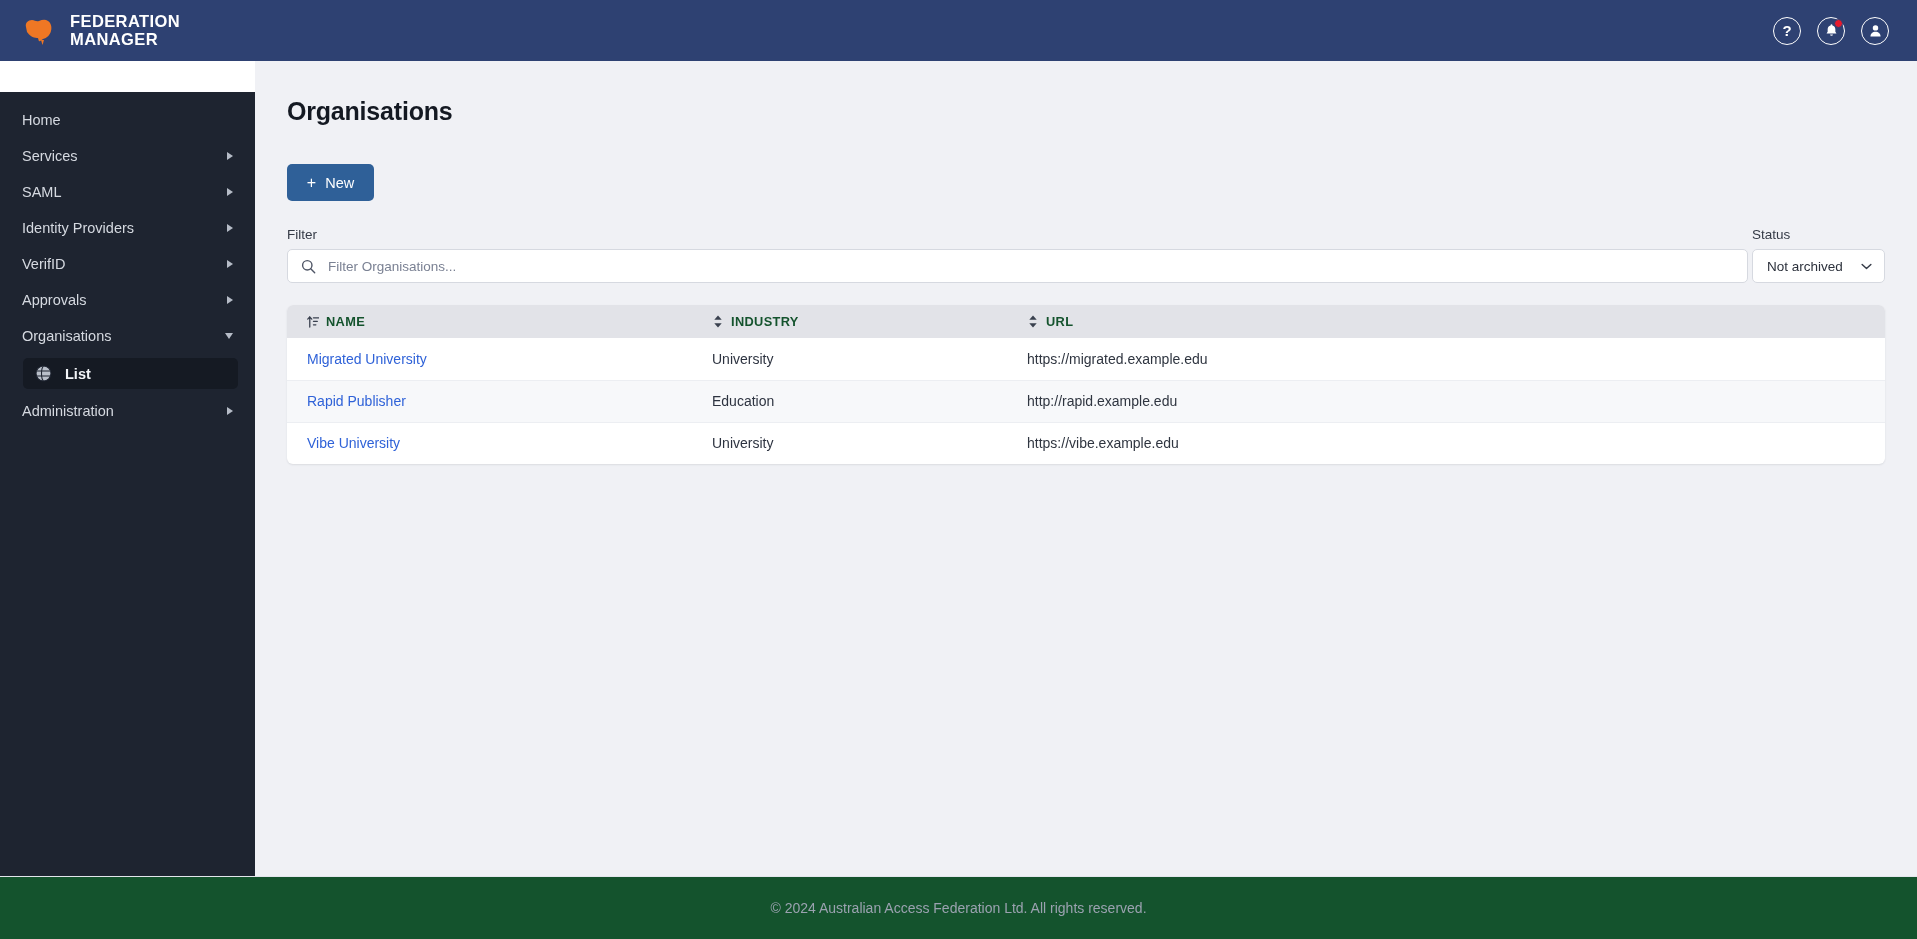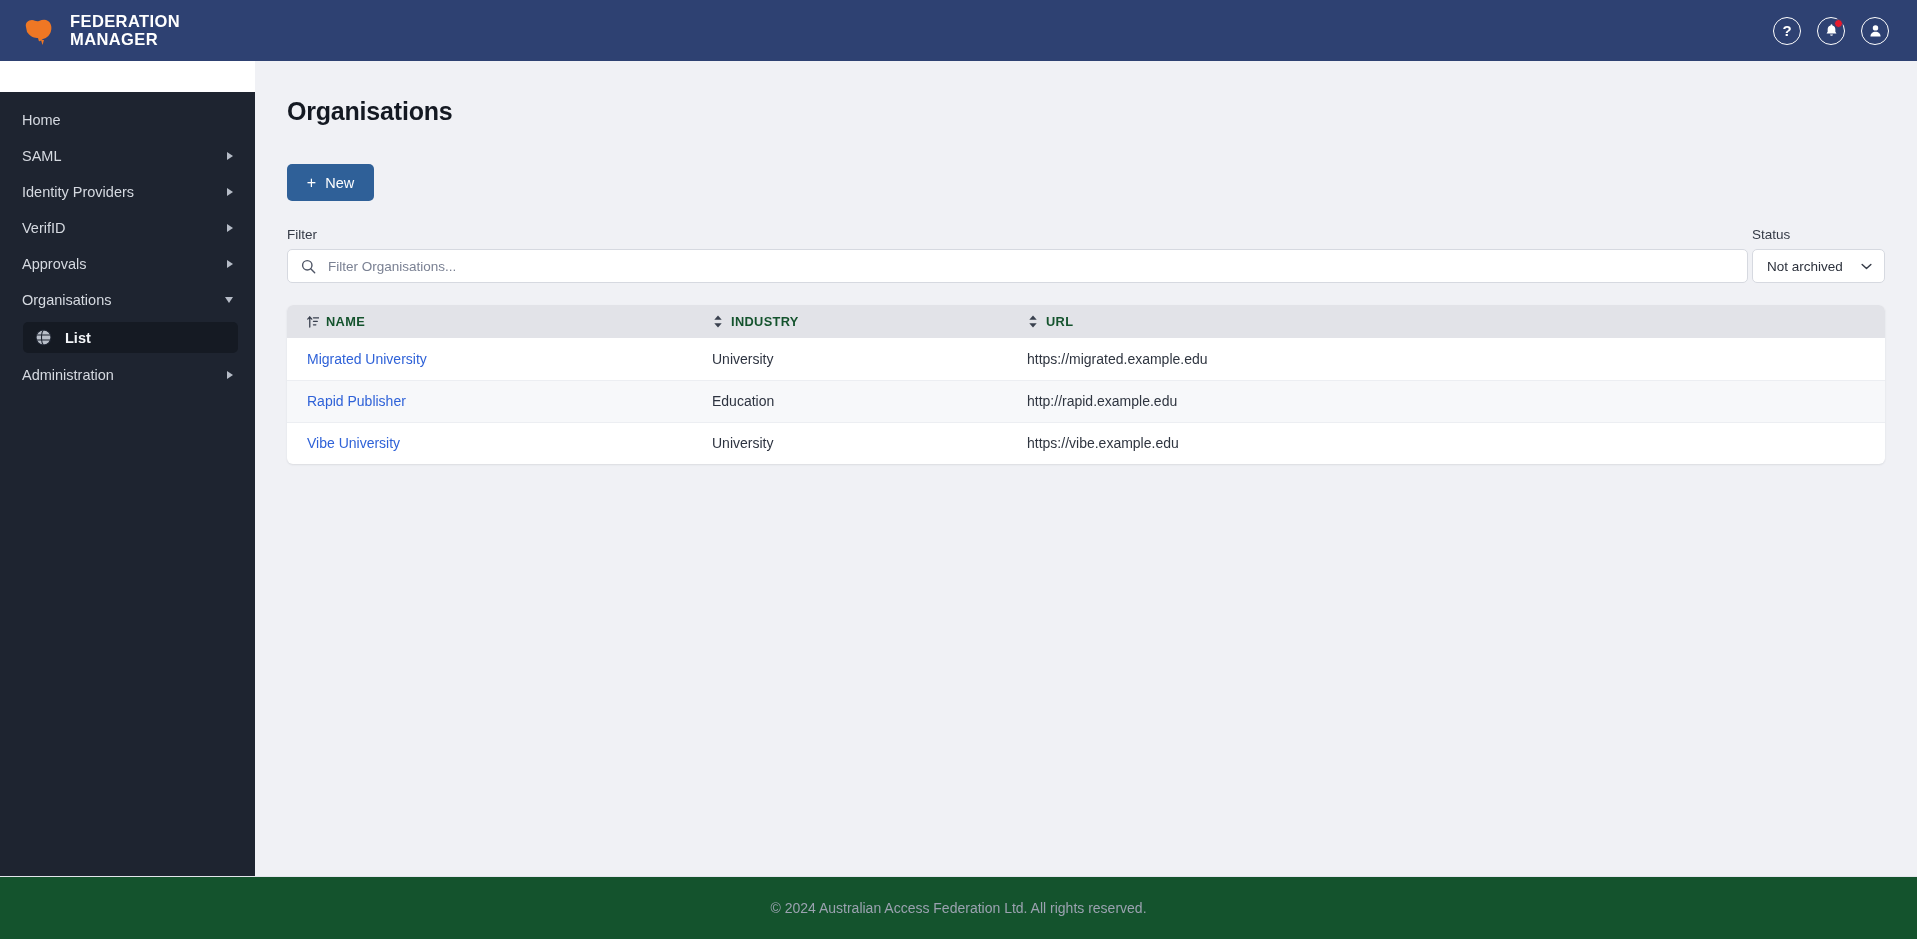--- a/index.html
+++ b/index.html
@@ -253,20 +253,24 @@
     </div>
   </div>
 </div>
 
 <nav class="sidebar">
 
   <div class="nav-item">
     <span class="nav-label">Home</span>
   </div>
 
+  <div class="nav-item">
+    <span class="nav-label">Services</span>
+    <span class="caret-right"></span>
+  </div>
 
   <div class="nav-item">
     <span class="nav-label">SAML</span>
     <span class="caret-right"></span>
   </div>
 
   <div class="nav-item">
     <span class="nav-label">Identity Providers</span>
     <span class="caret-right"></span>
   </div>

